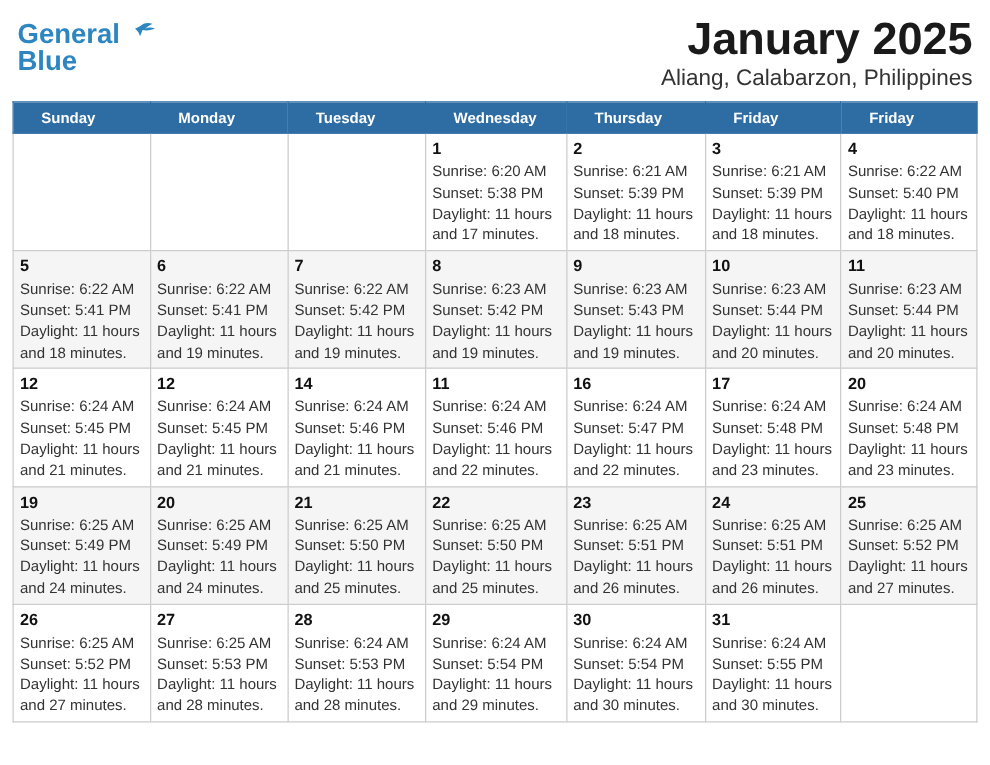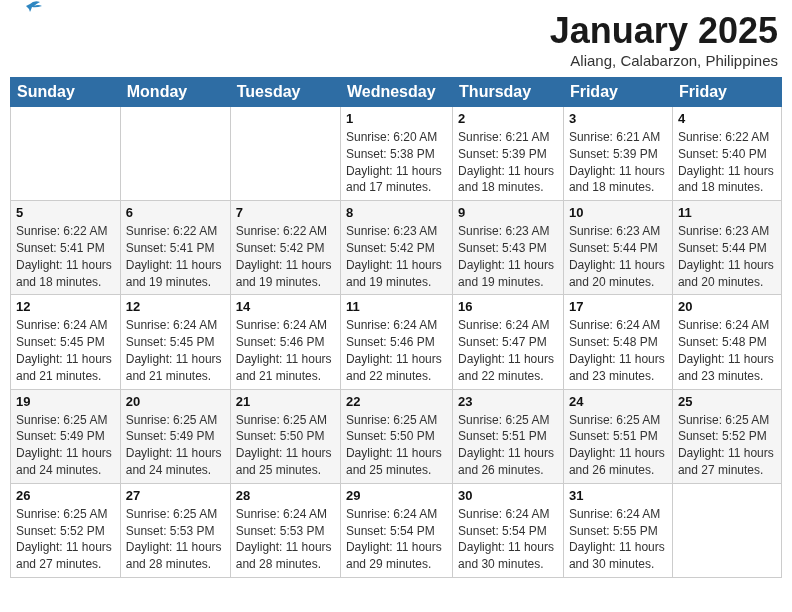--- a/index.html
+++ b/index.html
@@ -35,34 +35,34 @@
     .title-area {
       text-align: right;
     }
     .month-title {
       font-size: 36px;
       font-weight: bold;
       color: #1a1a1a;
       margin-left: 48px;
     }
     .subtitle {
-      font-size: 15px;
+      font-size: 18px;
       color: #333;
     }
     .calendar {
       width: 100%;
       border-collapse: collapse;
       font-size: 11px;
     }
     .calendar th {
       background-color: #2e6da4;
       color: #fff;
       text-align: left;
-      padding: 5px 6px;
-      font-size: 16px;
+      padding: 5px 22px;
+      font-size: 12px;
       font-weight: bold;
       border: 1px solid #2e6da4;
     }
     .calendar td {
       border: 1px solid #ccc;
       vertical-align: top;
       padding: 4px 5px;
       width: 113px;
       min-height: 80px;
       background: #fff;
@@ -88,20 +88,23 @@
     .row-even td { background: #f0f0f0; }
     .row-odd td { background: #fff; }
     .row-even .empty-cell, .row-odd .empty-cell { background: #fff !important; }
   </style>
 </head>
 <body>
 
 <div class="header">
   <div class="logo">
     <div style="display:flex; align-items:center;">
+      <span class="logo-text">
+        <span>General</span><br><span>Blue</span>
+      </span>
       <svg width="30" height="30" viewBox="0 0 30 30" style="margin-left:2px; margin-top:-20px;">
         <path d="M14 8 Q18 4 24 6 Q20 8 18 10 Q22 8 26 10 Q20 12 16 11 Q15 14 14 16 Q13 12 10 10 Z" fill="#2e86c1"></path>
       </svg>
     </div>
   </div>
   <div class="title-area">
     <div class="month-title">January 2025</div>
     <div class="subtitle">Aliang, Calabarzon, Philippines</div>
   </div>
 </div>

